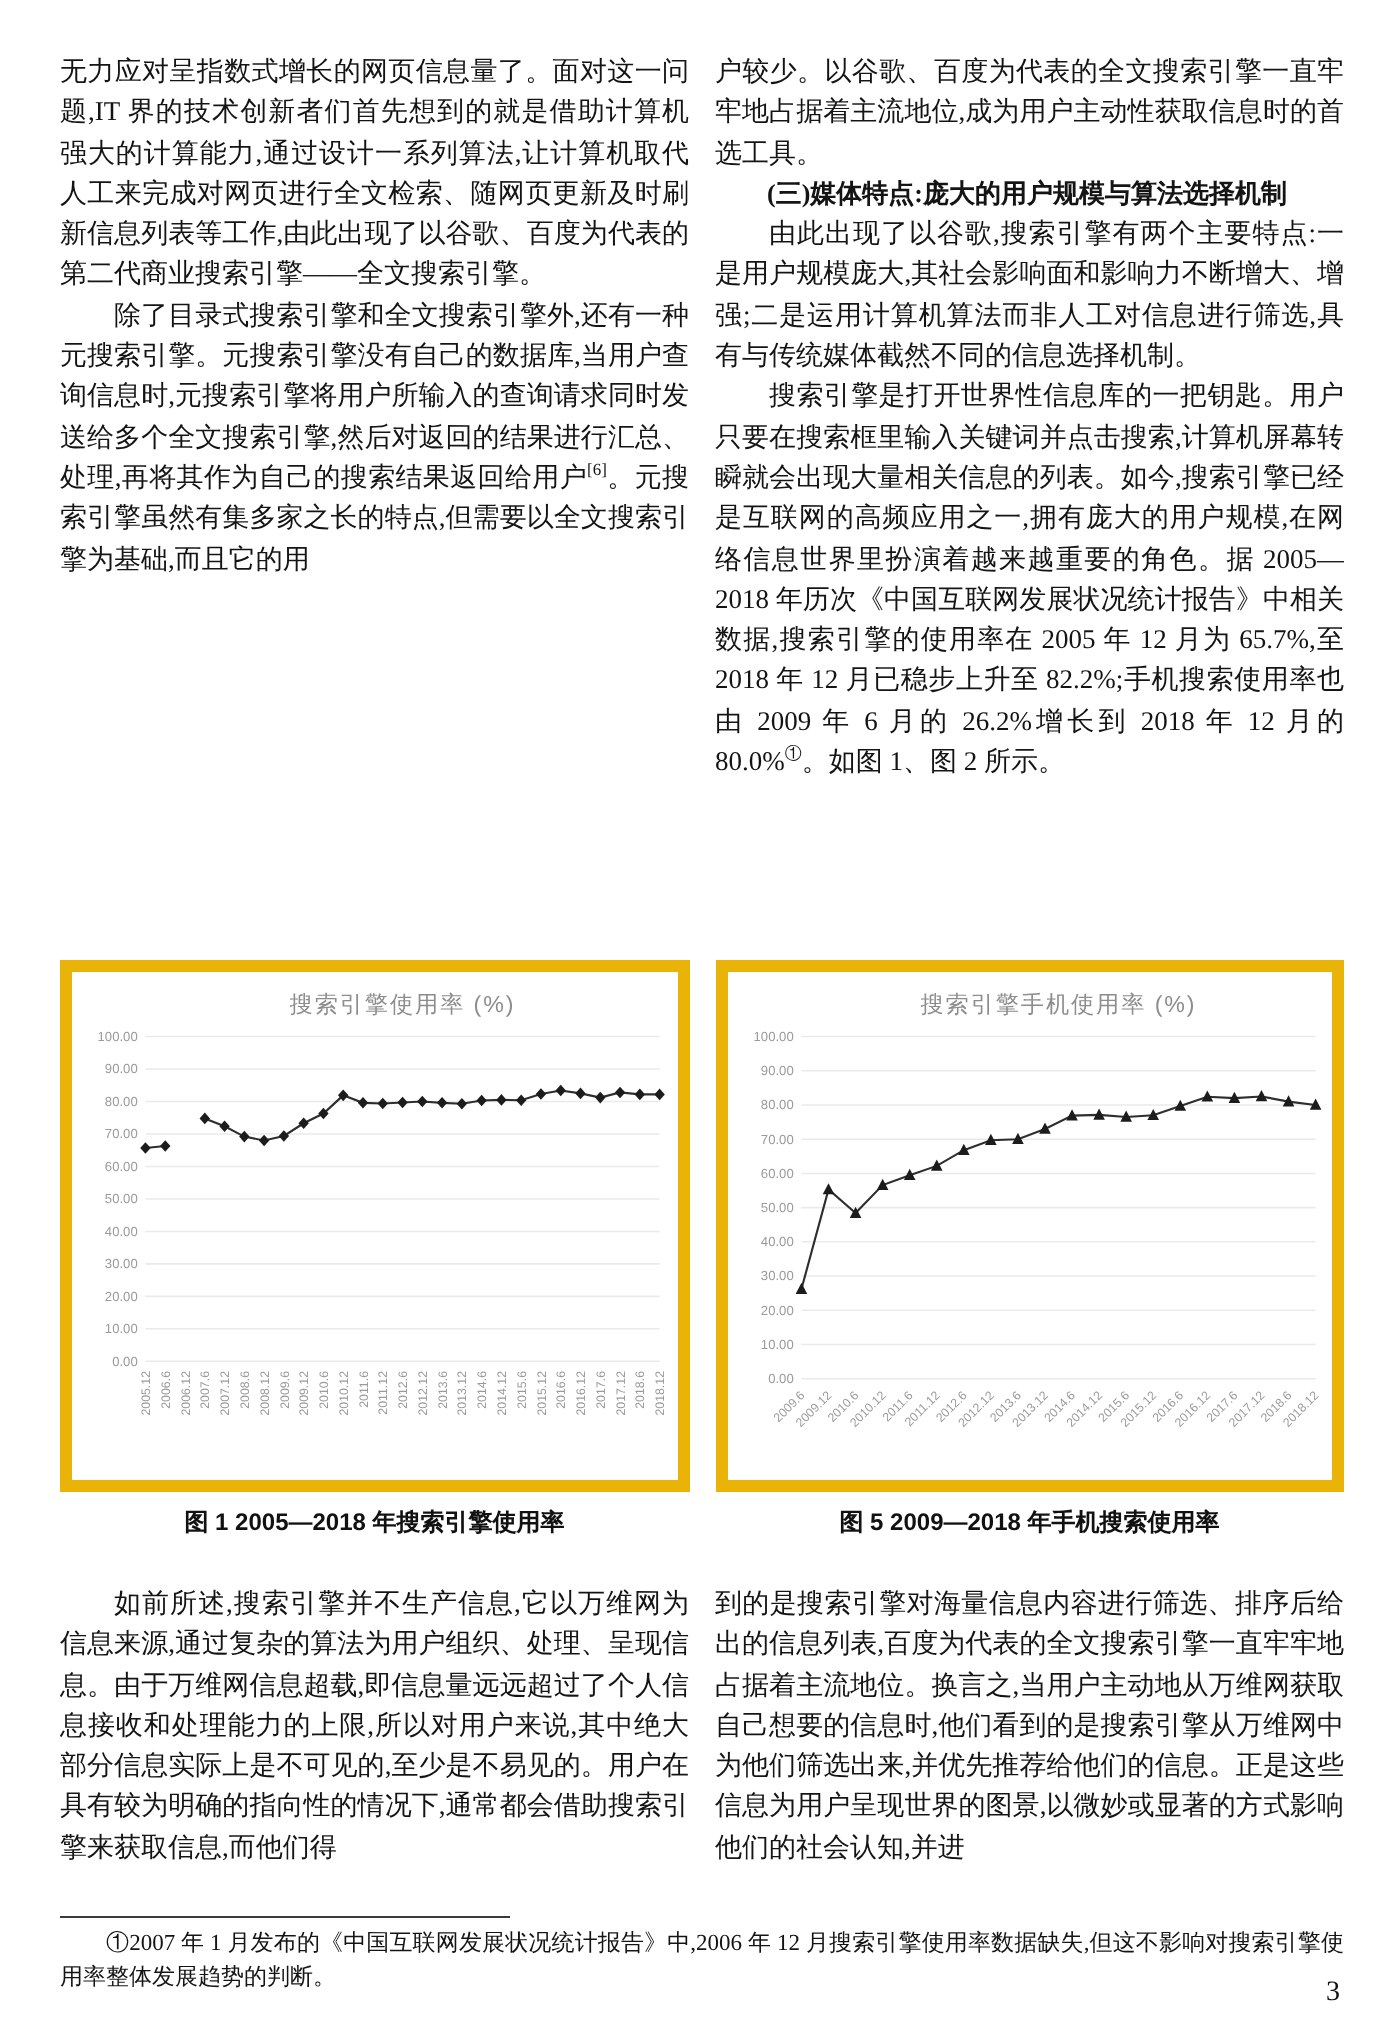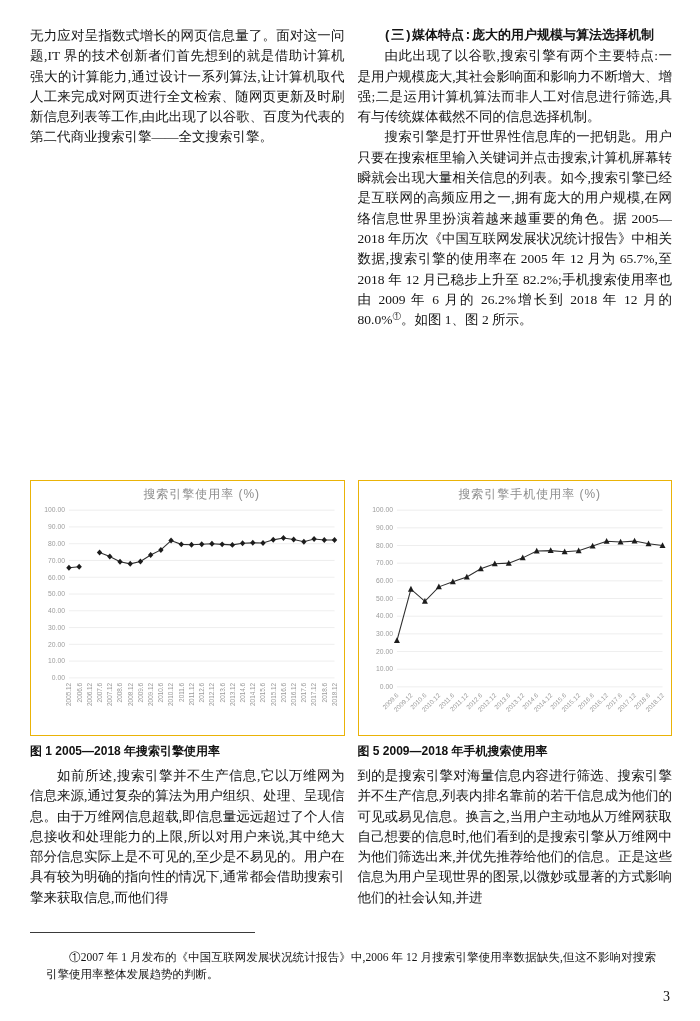--- a/index.html
+++ b/index.html
@@ -16,73 +16,76 @@
     padding:26px 28px 0 30px;
     overflow:hidden;
     background:#fff;
   }
   .cols{display:flex;gap:13px;}
   .col{flex:1 1 0;font-size:13.5px;line-height:20.3px;text-align:justify;}
   .top-section{height:452px;overflow:hidden;}
   .col p{margin:0;text-indent:2em;}
   .col p.noindent{text-indent:0;}
   .col p.heading{
-    font-family:Liberation Mono, monospace;
+    font-family:Liberation Serif, serif;
     font-weight:bold;
     font-size:13px;
   }
   sup{font-size:8.5px;line-height:0;}
   
   .fig-row{display:flex;gap:13px;margin-top:2px;}
   .figure{flex:1 1 0;}
   .fig-box{
     height:254px;
-    border:1px solid #eab308;
+    border:6px solid #eab308;
     background:#fff;
     overflow:hidden;
   }
   .fig-box svg{display:block;width:100%;height:100%;
     font-family:"Liberation Sans","DejaVu Sans",sans-serif;}
   .fig-caption{
     margin-top:7px;
+    text-align:center;
     font-family:"Liberation Sans","DejaVu Sans",sans-serif;
     font-weight:bold;
     font-size:12px;
     color:#111;
   }
-  .bottom-section{margin-top:6px;height:150px;overflow:hidden;}
+  .bottom-section{margin-top:22px;height:150px;overflow:hidden;}
   
   .footnote{
     margin-top:16px;
     font-size:11.5px;
     line-height:16.5px;
     text-align:justify;
   }
   .footnote-rule{
     width:225px;height:0;
     border-top:1px solid #3a3a3a;
     margin-bottom:5px;
   }
-  .footnote p{margin:16px;text-indent:2em;}
+  .footnote p{margin:0;text-indent:2em;}
   .page-number{
     position:absolute;
     right:30px;bottom:16px;
     font-size:14px;color:#111;
   }
 </style>
 </head>
 <body>
 
 <div class="page">
 
   <div class="cols top-section">
     <div class="col">
       <p class="noindent">无力应对呈指数式增长的网页信息量了。面对这一问题,IT 界的技术创新者们首先想到的就是借助计算机强大的计算能力,通过设计一系列算法,让计算机取代人工来完成对网页进行全文检索、随网页更新及时刷新信息列表等工作,由此出现了以谷歌、百度为代表的第二代商业搜索引擎——全文搜索引擎。</p>
-    </div>
-    <div class="col">
+      <p>除了目录式搜索引擎和全文搜索引擎外,还有一种元搜索引擎。元搜索引擎没有自己的数据库,当用户查询信息时,元搜索引擎将用户所输入的查询请求同时发送给多个全文搜索引擎,然后对返回的结果进行汇总、处理,再将其作为自己的搜索结果返回给用户<sup>[6]</sup>。元搜索引擎虽然有集多家之长的特点,但需要以全文搜索引擎为基础,而且它的用</p>
+    </div>
+    <div class="col">
+      <p class="noindent">户较少。以谷歌、百度为代表的全文搜索引擎一直牢牢地占据着主流地位,成为用户主动性获取信息时的首选工具。</p>
       <p class="heading">(三)媒体特点:庞大的用户规模与算法选择机制</p>
       <p>由此出现了以谷歌,搜索引擎有两个主要特点:一是用户规模庞大,其社会影响面和影响力不断增大、增强;二是运用计算机算法而非人工对信息进行筛选,具有与传统媒体截然不同的信息选择机制。</p>
       <p>搜索引擎是打开世界性信息库的一把钥匙。用户只要在搜索框里输入关键词并点击搜索,计算机屏幕转瞬就会出现大量相关信息的列表。如今,搜索引擎已经是互联网的高频应用之一,拥有庞大的用户规模,在网络信息世界里扮演着越来越重要的角色。据 2005—2018 年历次《中国互联网发展状况统计报告》中相关数据,搜索引擎的使用率在 2005 年 12 月为 65.7%,至 2018 年 12 月已稳步上升至 82.2%;手机搜索使用率也由 2009 年 6 月的 26.2%增长到 2018 年 12 月的 80.0%<sup>①</sup>。如图 1、图 2 所示。</p>
     </div>
   </div>
 
   <div class="fig-row">
     <div class="figure">
       <div class="fig-box">
         <svg viewBox="0 0 313 252">
@@ -239,21 +242,21 @@
       </div>
       <div class="fig-caption">图 5  2009—2018 年手机搜索使用率</div>
     </div>
   </div>
 
   <div class="cols bottom-section">
     <div class="col">
       <p>如前所述,搜索引擎并不生产信息,它以万维网为信息来源,通过复杂的算法为用户组织、处理、呈现信息。由于万维网信息超载,即信息量远远超过了个人信息接收和处理能力的上限,所以对用户来说,其中绝大部分信息实际上是不可见的,至少是不易见的。用户在具有较为明确的指向性的情况下,通常都会借助搜索引擎来获取信息,而他们得</p>
     </div>
     <div class="col">
-      <p class="noindent">到的是搜索引擎对海量信息内容进行筛选、搜索引擎并不生产信息,列表内排名靠前的若干信息成为他们的可见或易见信息。换言之,当用户主动地从万维网获取自己想要的信息时,他们看到的是搜索引擎从万维网中为他们筛选出来,并优先推荐给他们的信息。正是这些信息为用户呈现世界的图景,以微妙或显著的方式影响他们的社会认知,并进</p>
+      <p class="noindent">到的是搜索引擎对海量信息内容进行筛选、排序后给出的信息列表,百度为代表的全文搜索引擎一直牢牢地占据着主流地位。换言之,当用户主动地从万维网获取自己想要的信息时,他们看到的是搜索引擎从万维网中为他们筛选出来,并优先推荐给他们的信息。正是这些信息为用户呈现世界的图景,以微妙或显著的方式影响他们的社会认知,并进</p>
     </div>
   </div>
 
   <div class="footnote">
     <div class="footnote-rule"></div>
     <p>①2007 年 1 月发布的《中国互联网发展状况统计报告》中,2006 年 12 月搜索引擎使用率数据缺失,但这不影响对搜索引擎使用率整体发展趋势的判断。</p>
   </div>
 
   <div class="page-number">3</div>
 

